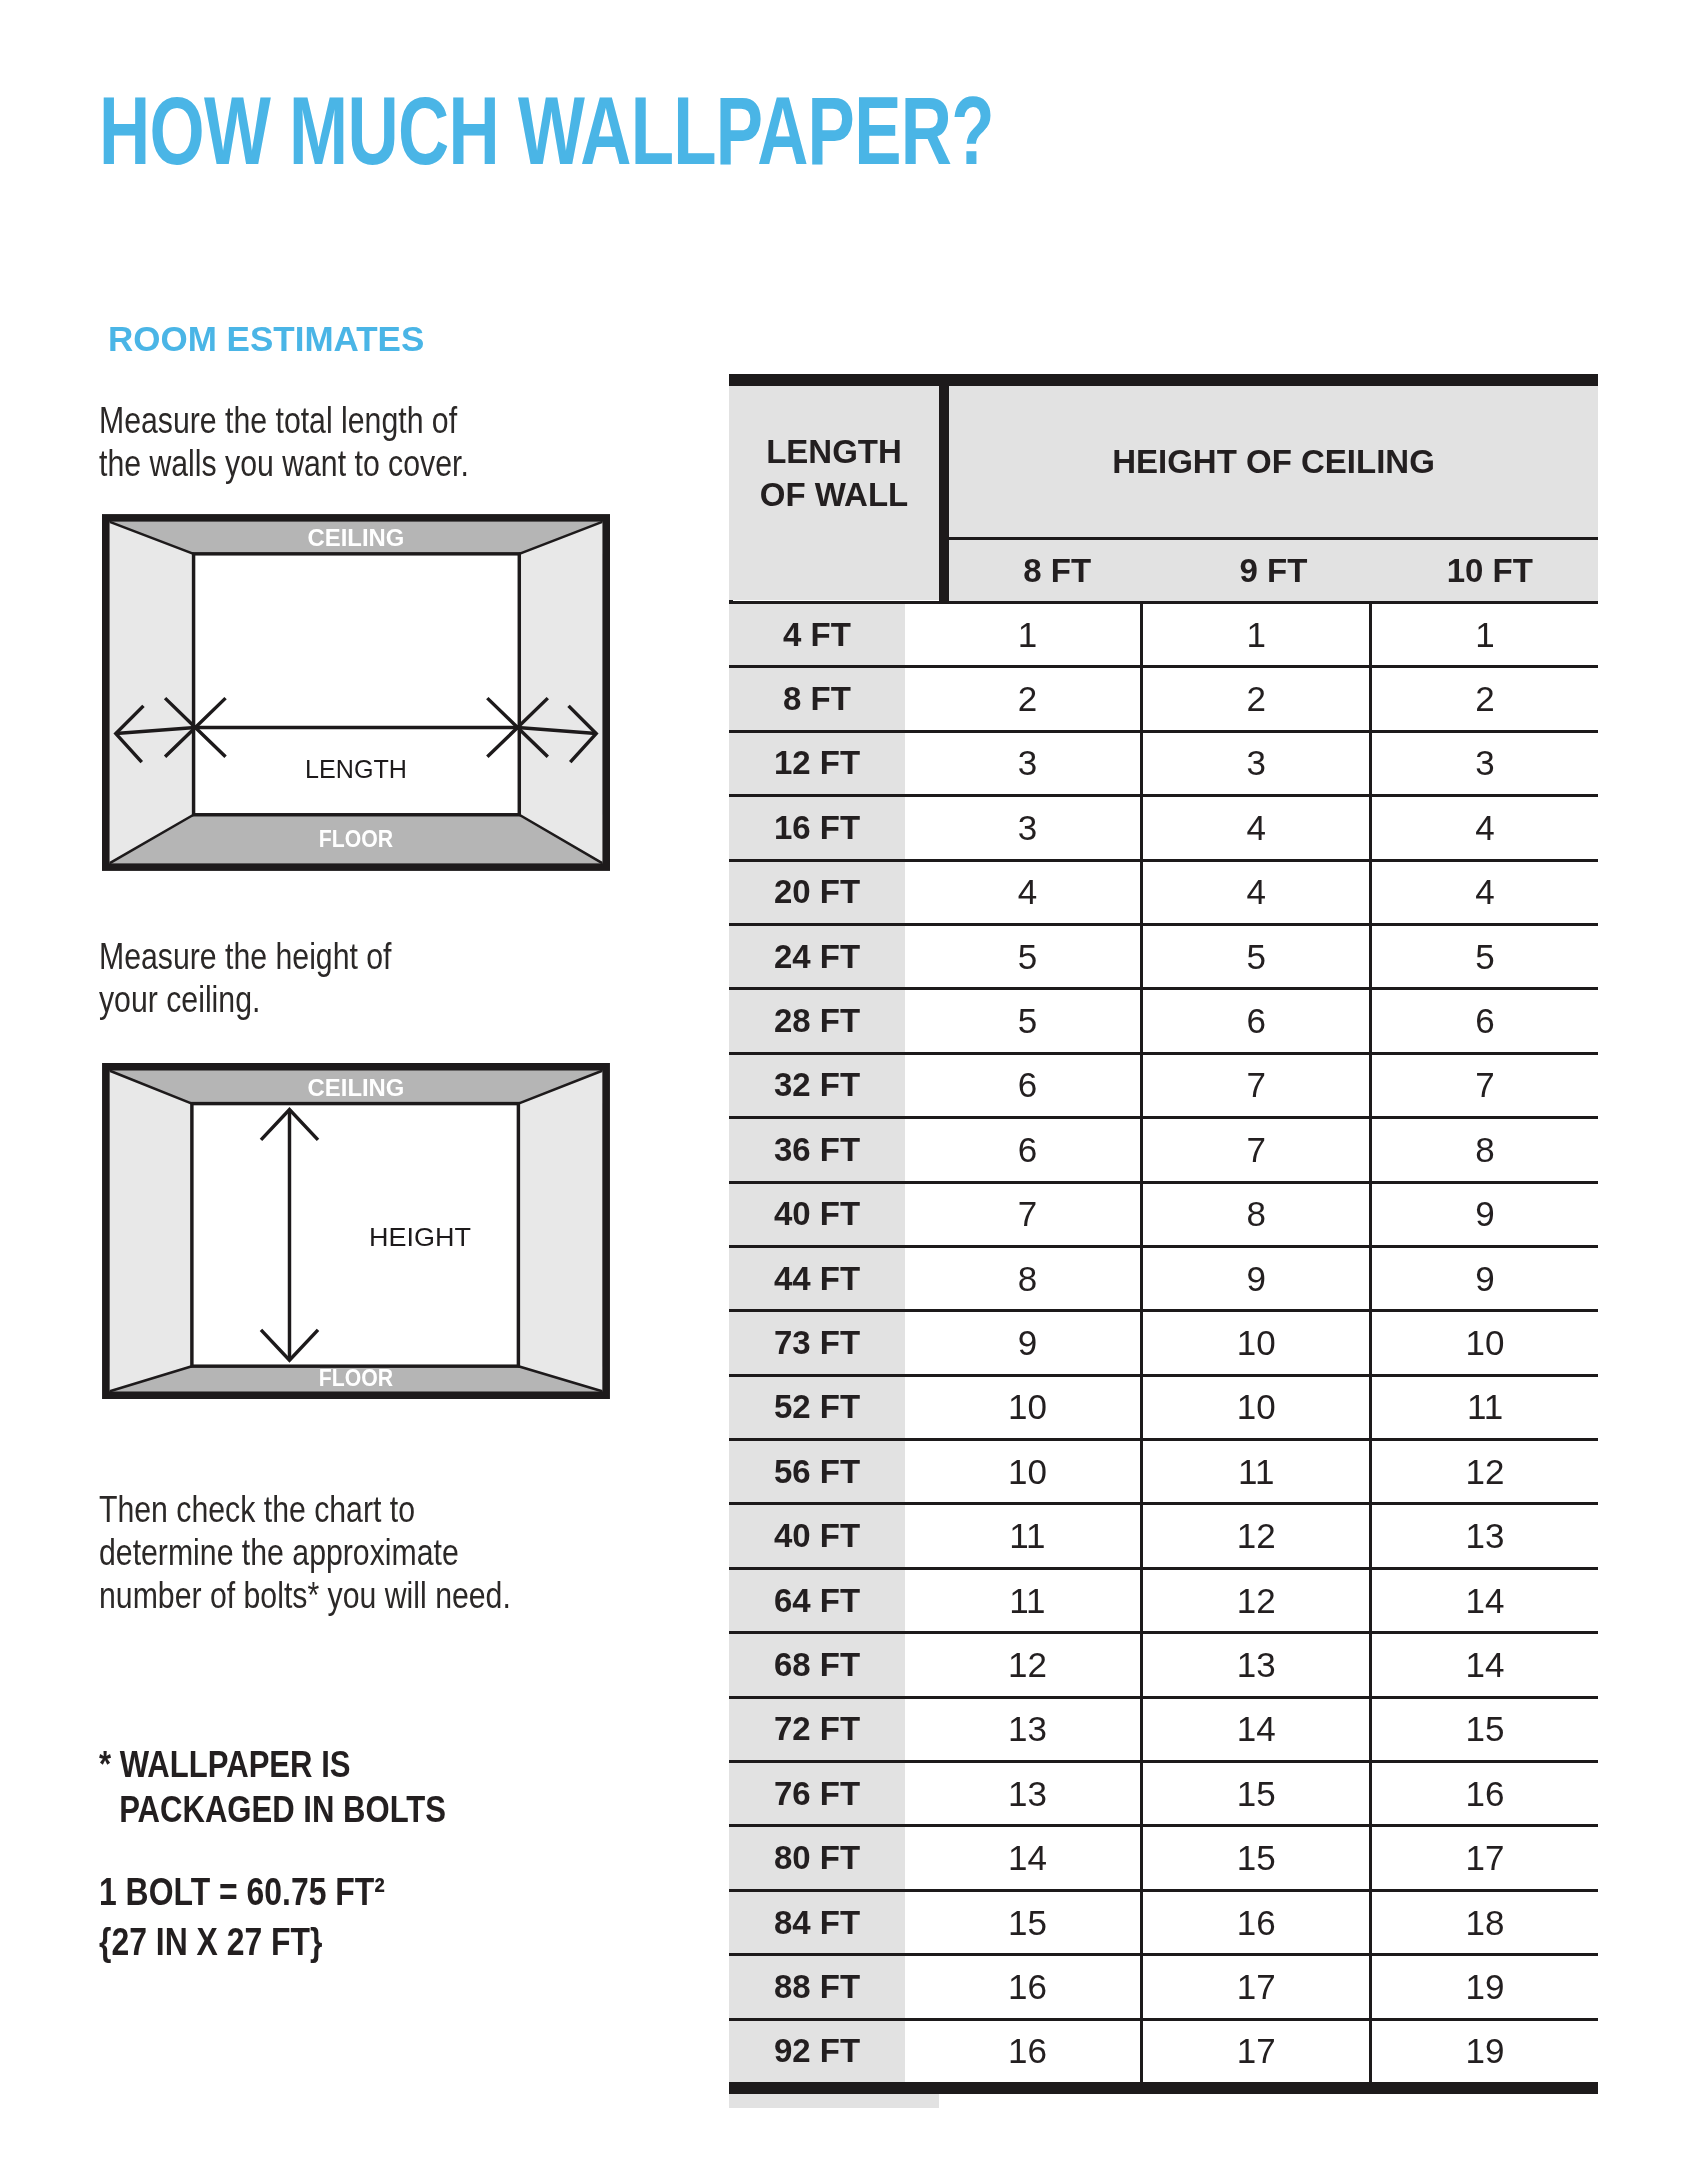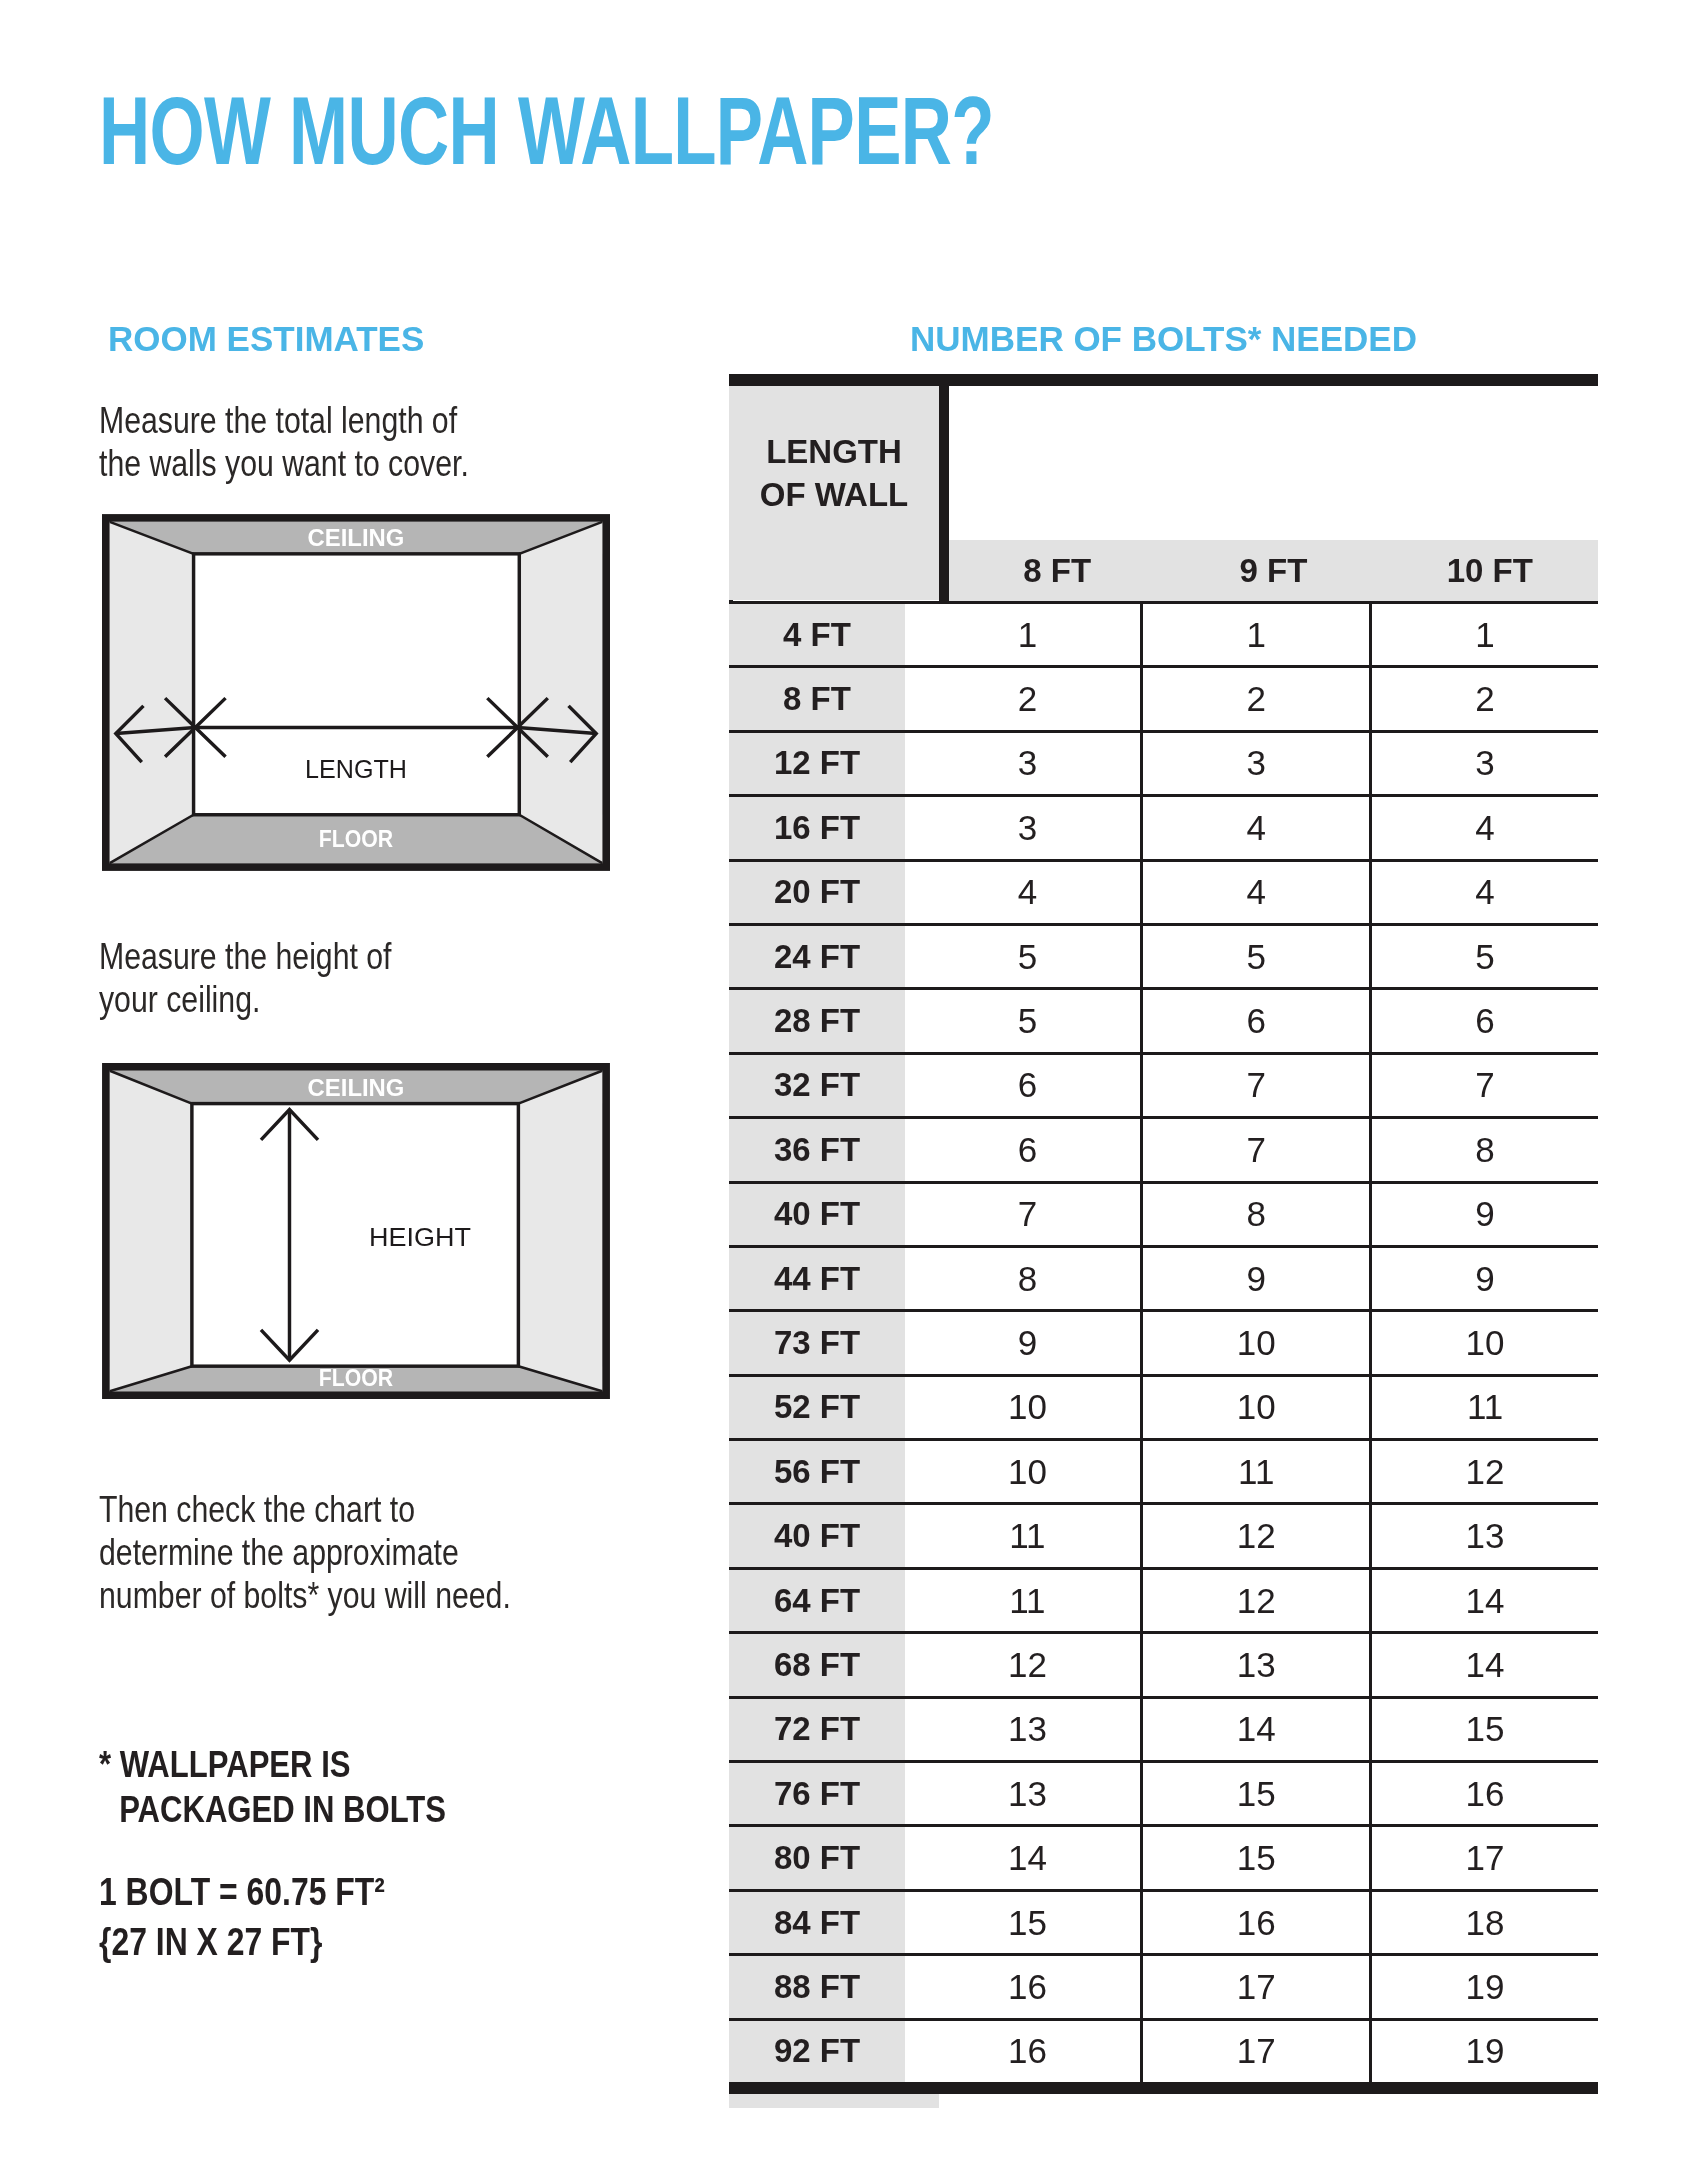--- a/index.html
+++ b/index.html
@@ -162,31 +162,31 @@
   <div class="abs note-copy note">
     <div>* WALLPAPER IS</div>
     <div class="indent">PACKAGED IN BOLTS</div>
   </div>
 
   <div class="abs note-copy boltinfo">
     <div>1 BOLT = 60.75 FT²</div>
     <div>{27 IN X 27 FT}</div>
   </div>
 
-  <div class="abs section-head bolts-heading">NUMBER OF BOLTS* NEEDED</div>
 
   <div class="abs bolt-table">
     <div class="abs t-topbar"></div>
     <div class="abs t-leftborder"></div>
     <div class="abs t-divider"></div>
     <div class="abs t-header">
       <div class="abs t-col1head">
         <div>LENGTH</div>
         <div>OF WALL</div>
       </div>
+      <div class="abs t-grouphead">HEIGHT OF CEILING</div>
       <div class="abs t-subhead">
         <div class="t-subcell">8 FT</div>
         <div class="t-subcell">9 FT</div>
         <div class="t-subcell">10 FT</div>
       </div>
     </div>
     <div class="abs t-rows">
         <div class="trow">
           <div class="tlabel">4 FT</div>
           <div class="tcell first">1</div>

